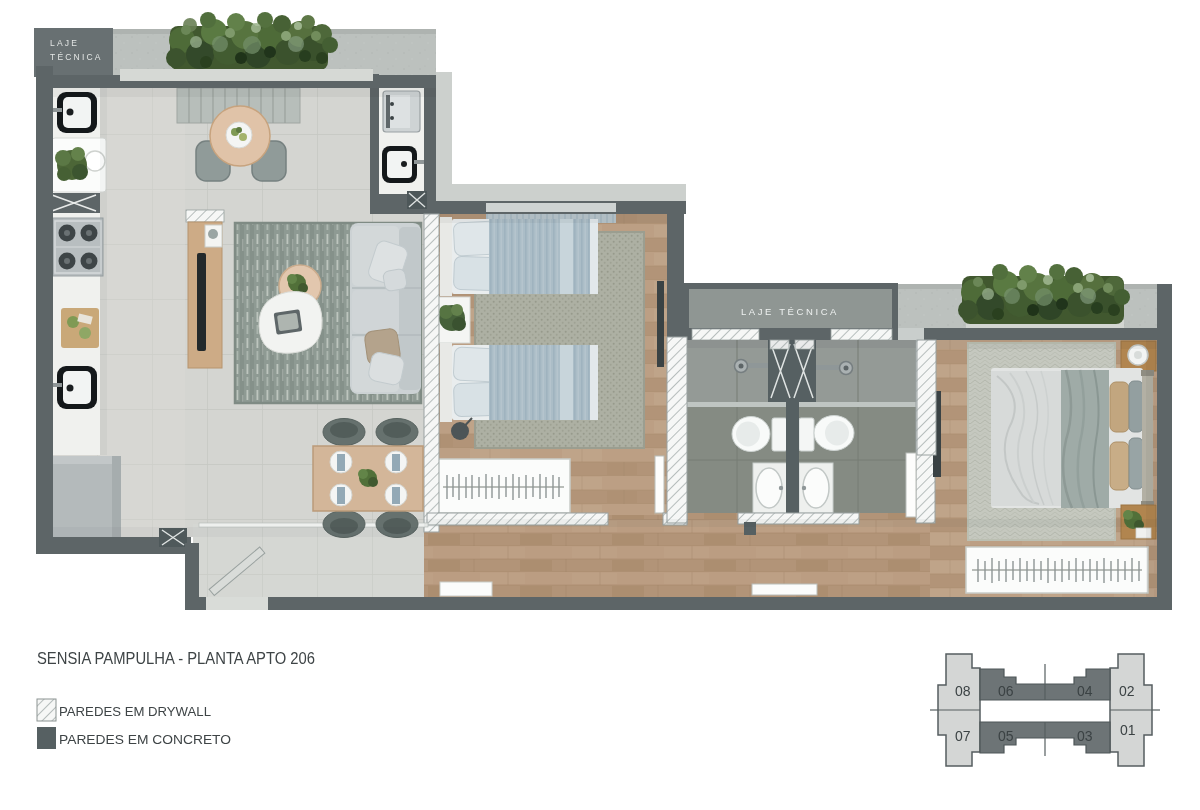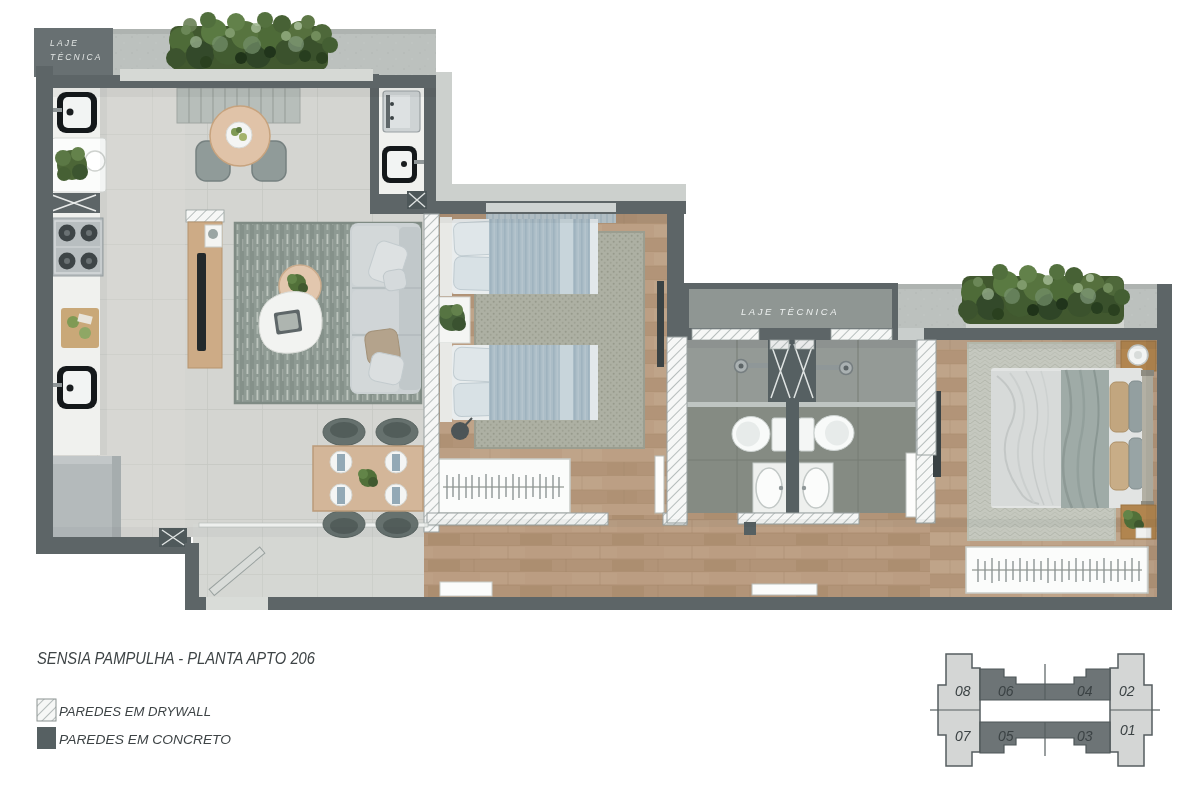--- a/index.html
+++ b/index.html
@@ -1,16 +1,16 @@
 <!DOCTYPE html>
 <html><head>
 <meta charset="utf-8">
 <style>
 html,body{margin:0;padding:0;background:#ffffff;}
-#page{width:1200px;height:810px;position:relative;background:#7dd3fc;font-family:"Liberation Sans",sans-serif;font-style:italic;}
+#page{width:1200px;height:810px;position:relative;background:#7dd3fc;font-family:"Liberation Sans",sans-serif;}
 svg{display:block;}
 </style>
 </head>
 <body>
 <div id="page">
 <svg width="1200" height="810" viewBox="0 0 1200 810">
 <defs>
 <pattern id="hatch" width="7" height="7" patternUnits="userSpaceOnUse" patternTransform="rotate(45)">
   <rect width="7" height="7" fill="#f6f7f6"></rect>
   <line x1="0" y1="0" x2="0" y2="7" stroke="#a6aeae" stroke-width="1.6"></line>

